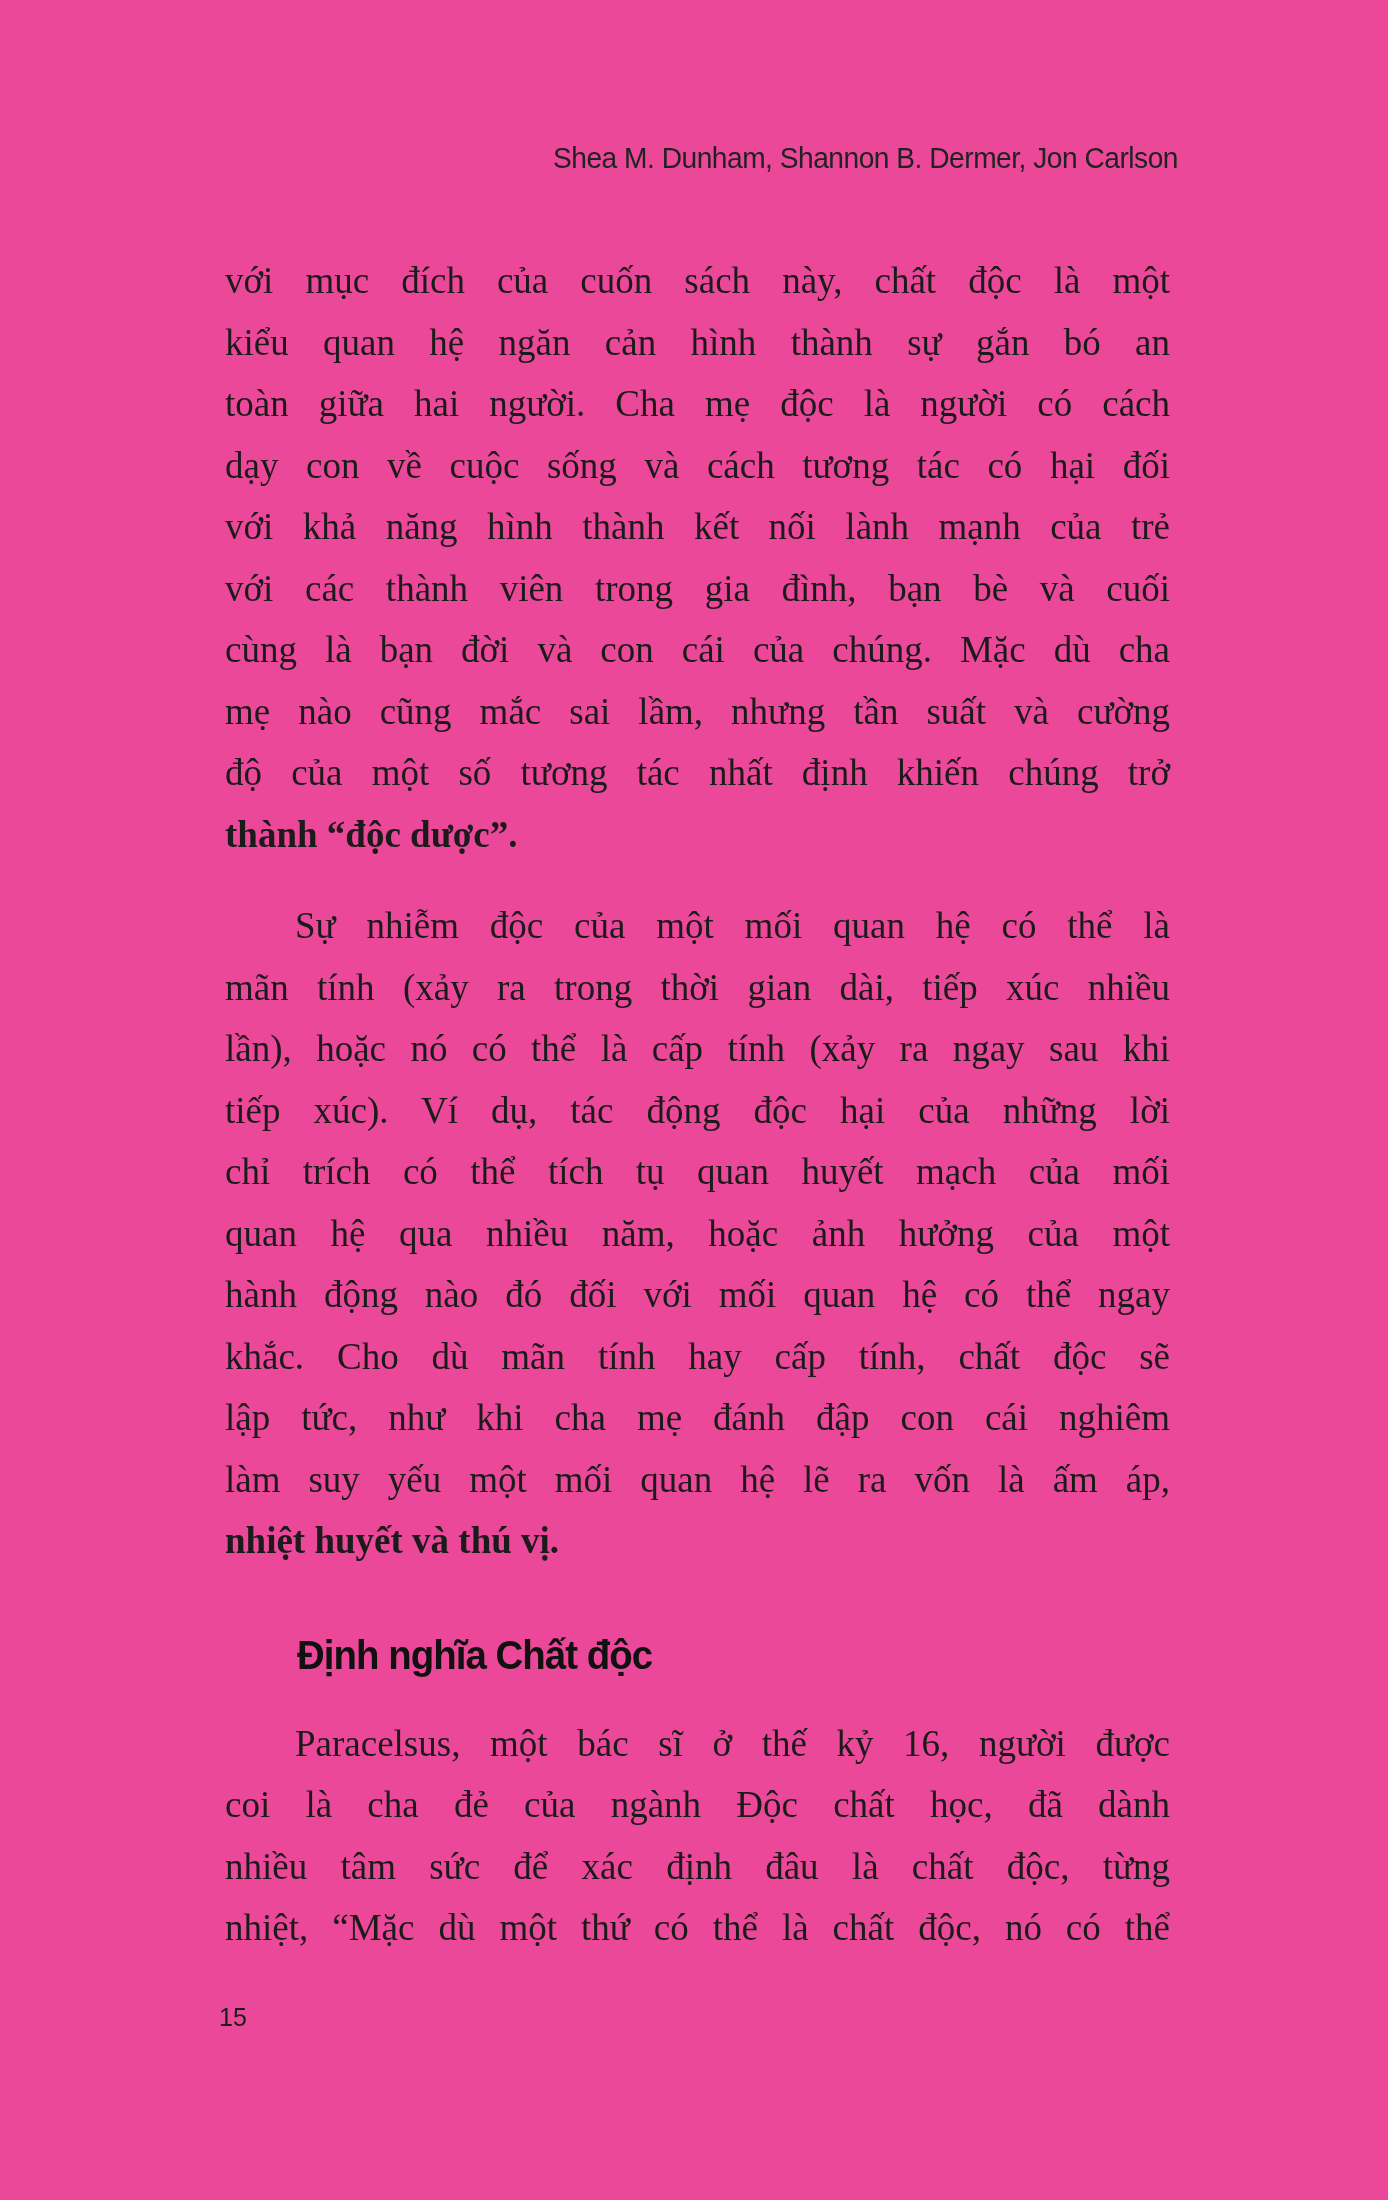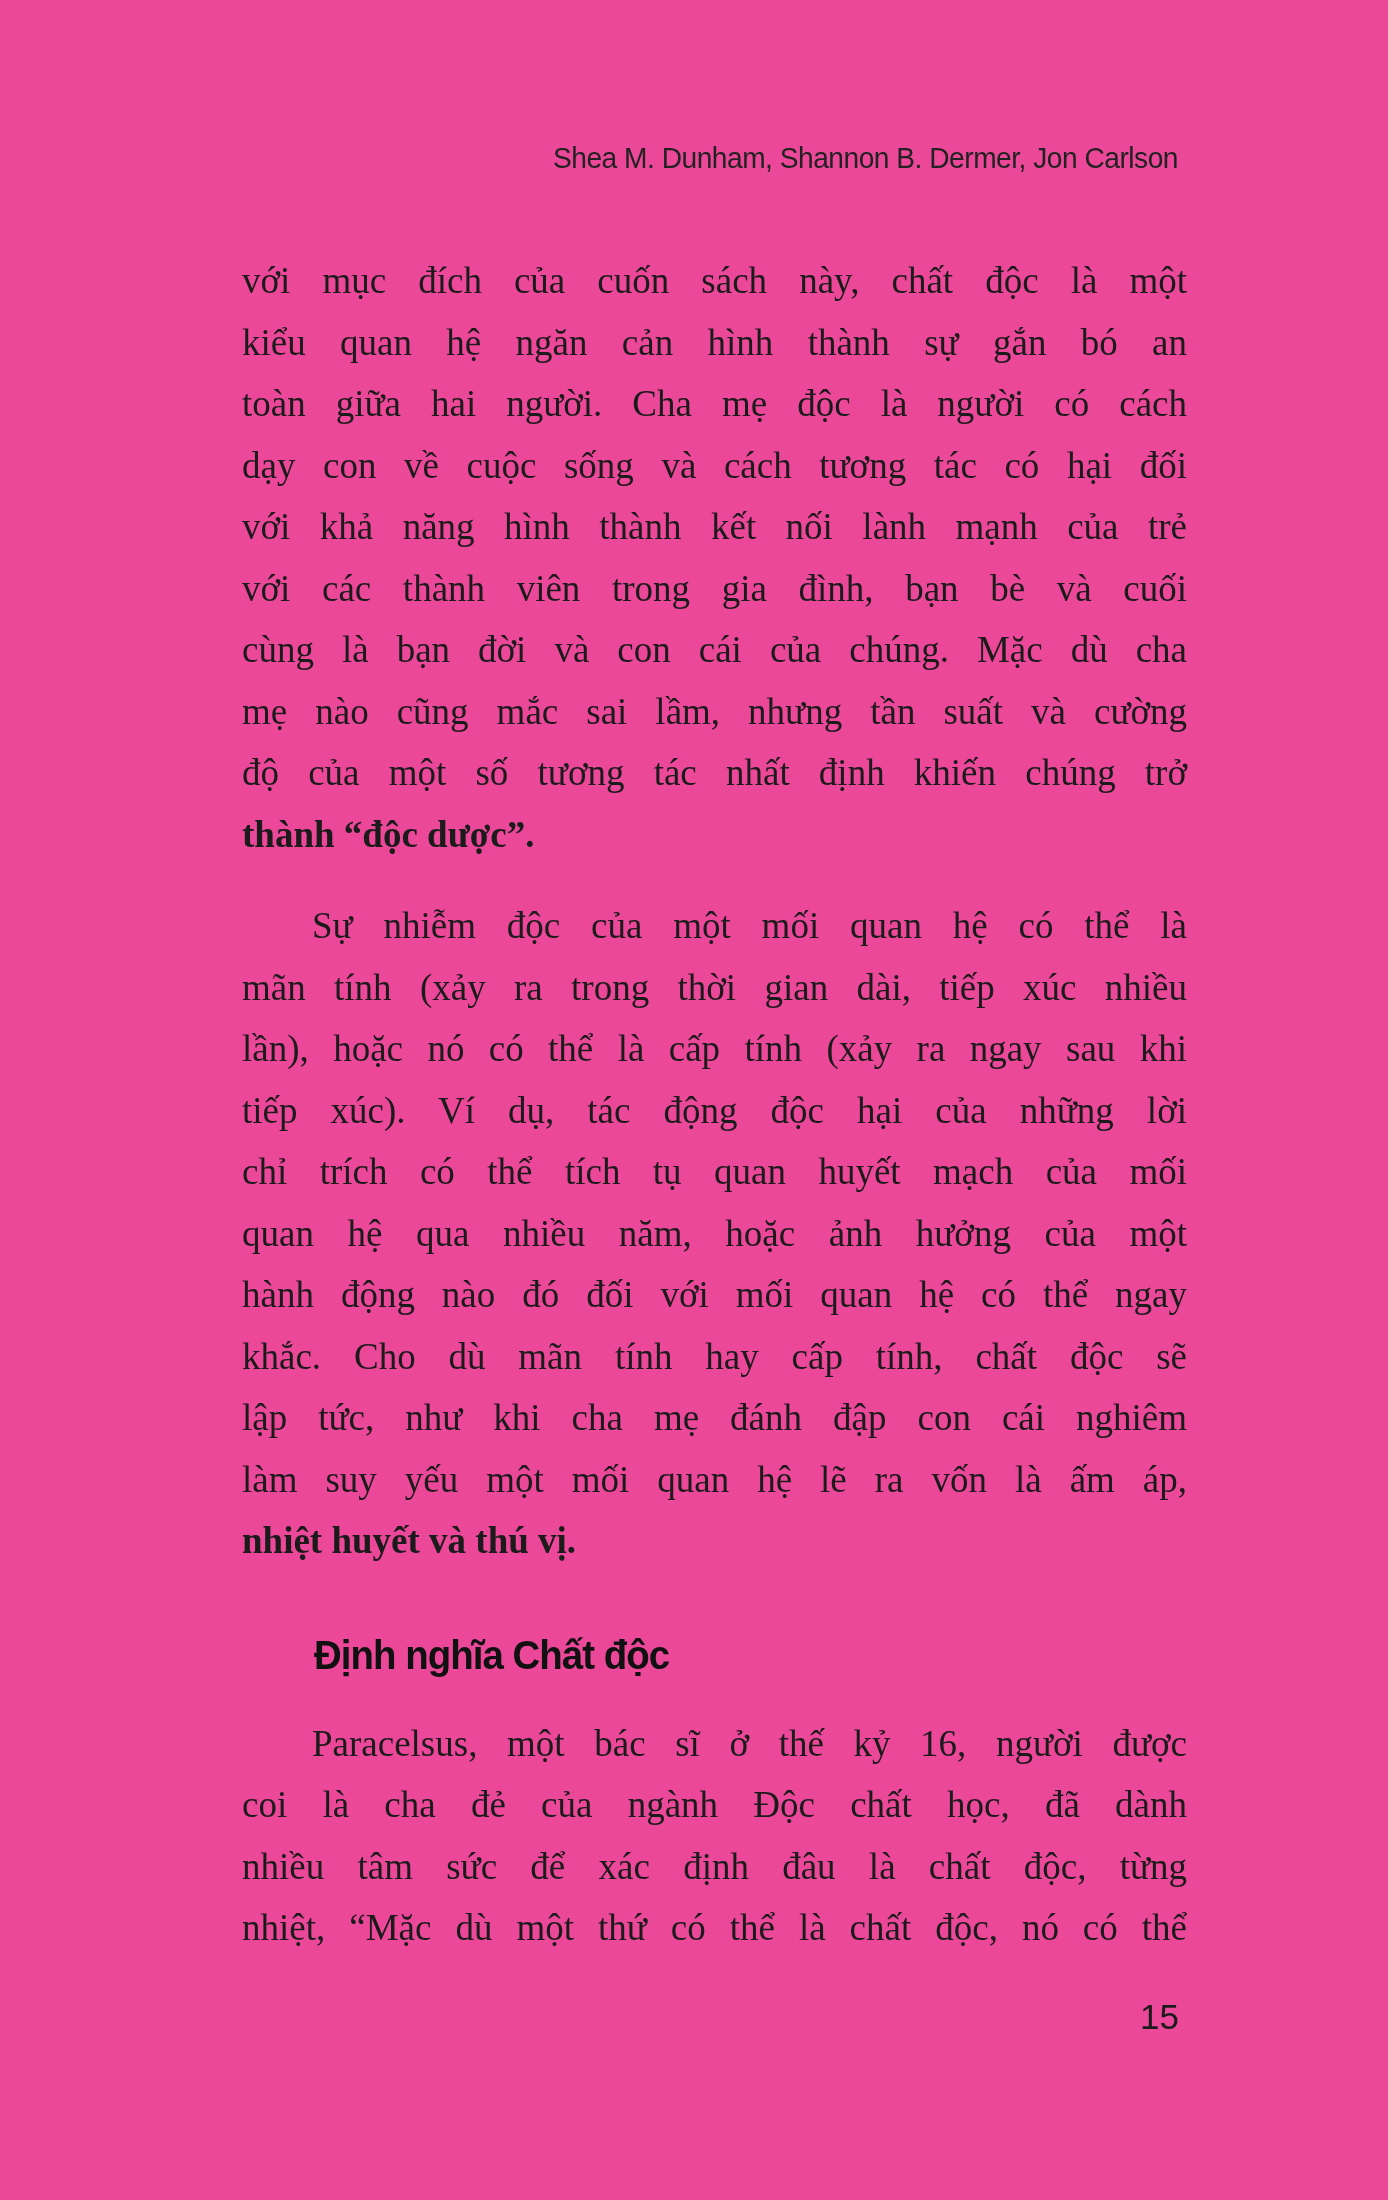--- a/index.html
+++ b/index.html
@@ -27,21 +27,21 @@
     font-weight: 400;
     letter-spacing: -0.5px;
     color: #222222;
     transform: scaleX(0.97);
     transform-origin: right center;
     white-space: nowrap;
   }
   .body-text {
     position: absolute;
     top: 250px;
-    left: 242px;
+    left: 225px;
     width: 945px;
   }
   .line {
     font-size: 37px;
     line-height: 61.5px;
     color: #1b1b1b;
     text-align: justify;
     text-align-last: justify;
     white-space: normal;
   }
@@ -63,25 +63,25 @@
     line-height: 52px;
     font-weight: 700;
     letter-spacing: -1px;
     color: #111111;
     transform: scaleX(0.96);
     transform-origin: left center;
   }
   .page-number {
     position: absolute;
     top: 1997px;
-    left: 234px;
+    left: 219px;
     width: 945px;
-    text-align: right;
+    text-align: left;
     font-family: "Liberation Sans", "DejaVu Sans", sans-serif;
-    font-size: 35px;
+    font-size: 25px;
     line-height: 40px;
     color: #1b1b1b;
   }
 </style>
 </head>
 <body>
 
 <div class="page">
 
   <div class="running-header">Shea M. Dunham, Shannon B. Dermer, Jon Carlson</div>

